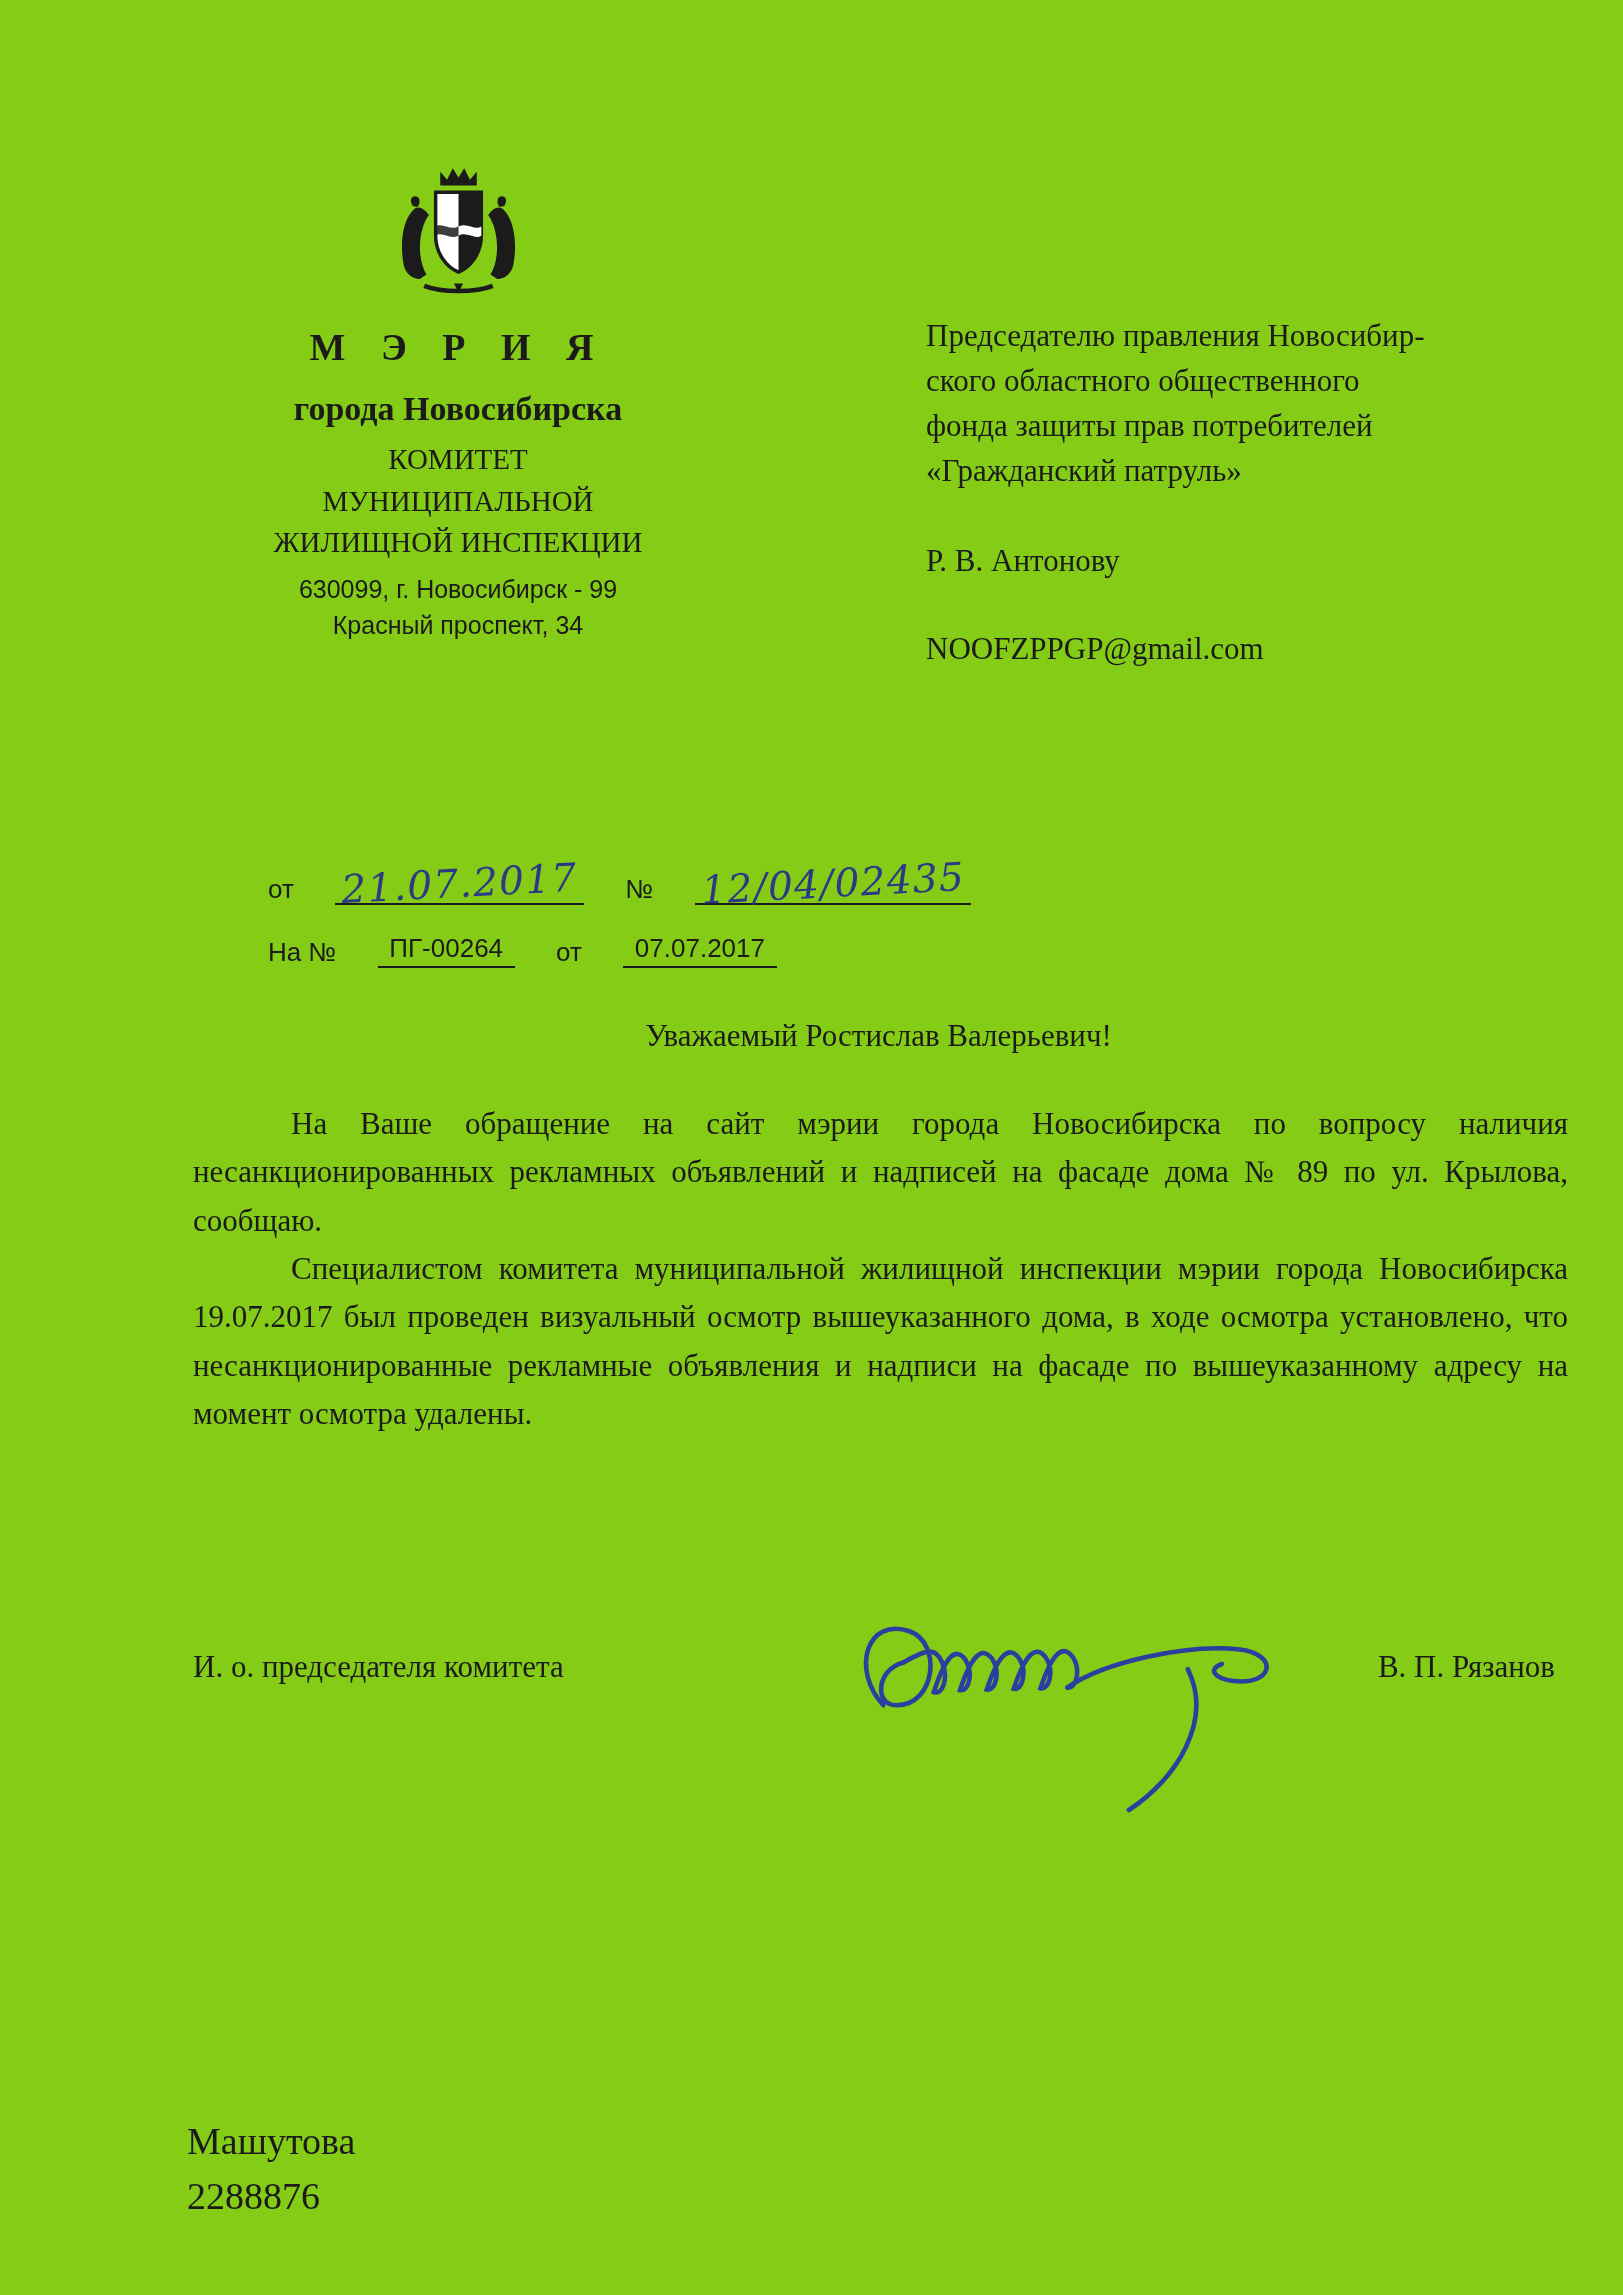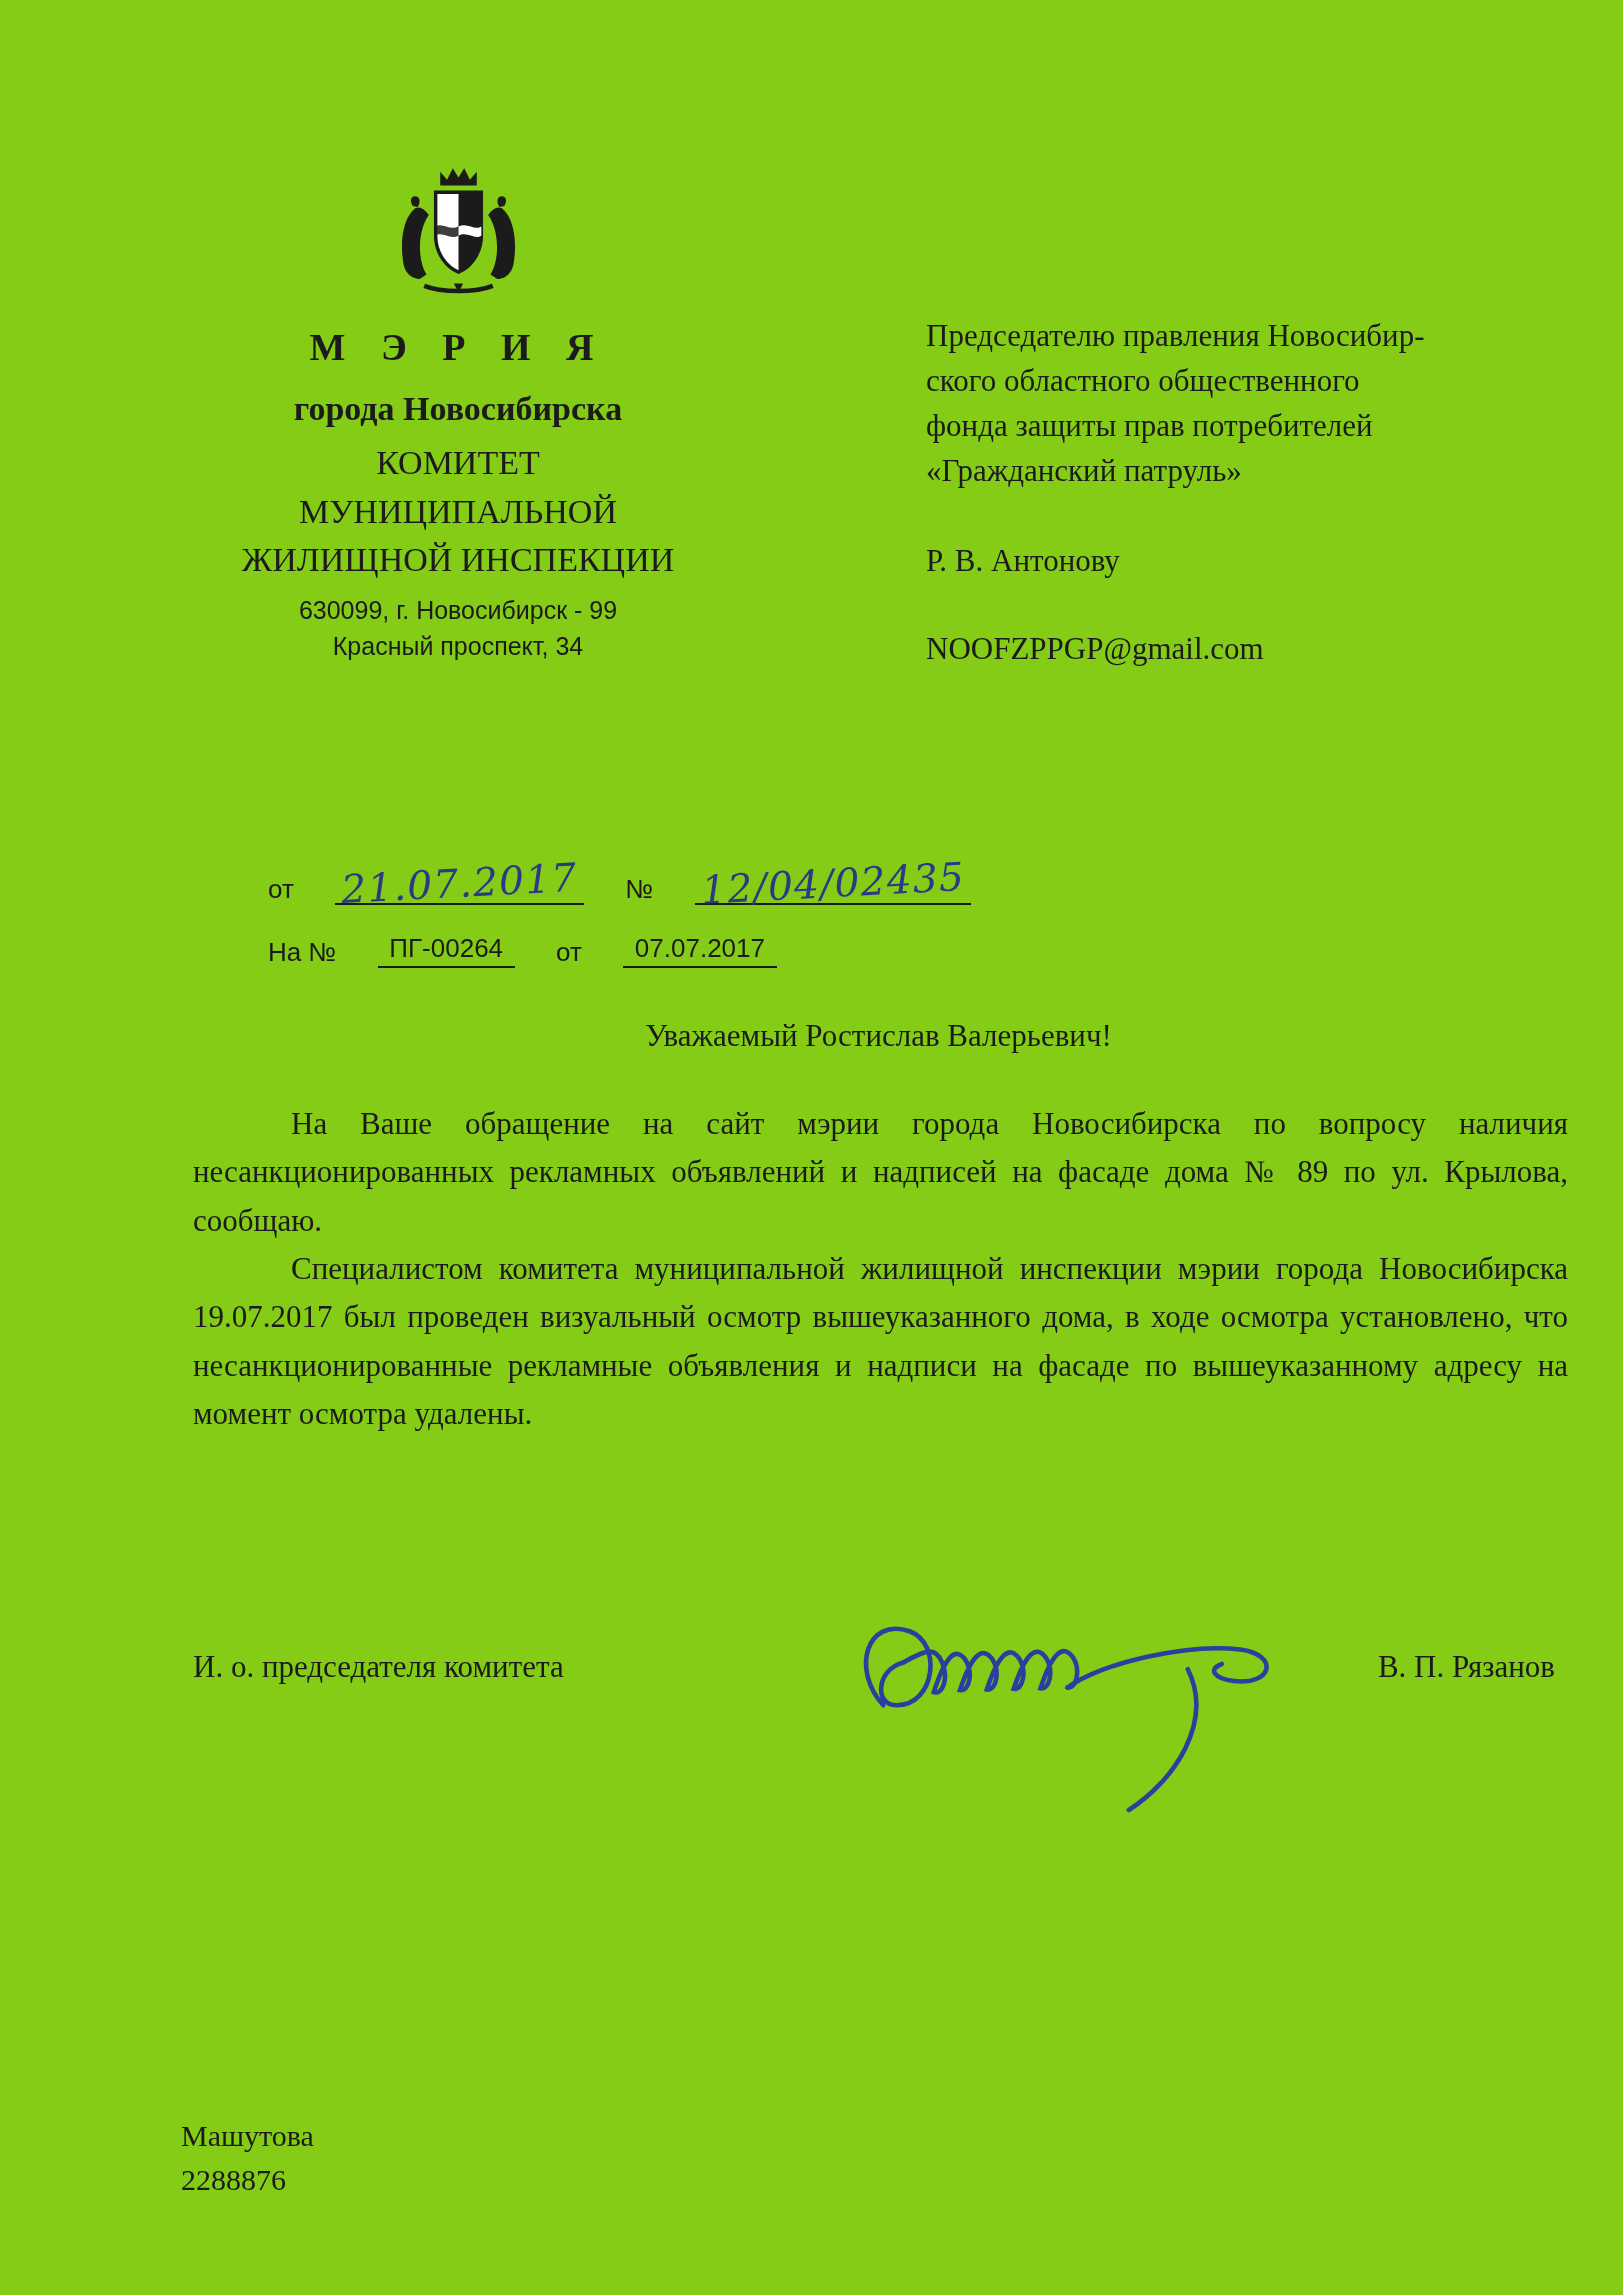--- a/index.html
+++ b/index.html
@@ -12,21 +12,21 @@
     overflow:hidden;
   }
   
   .letterhead{
     position:absolute;left:196px;top:164px;width:524px;
     text-align:center;
   }
   .crest{width:137px;height:141px;margin:0 auto 19.6px auto;display:block;}
   .org-name{font-weight:bold;font-size:38px;letter-spacing:13px;margin-top:3.9px;}
   .org-city{font-weight:bold;font-size:34px;margin-top:21px;}
-  .org-committee{font-size:34px;line-height:1.42;margin-top:11.8px;}
+  .org-committee{font-size:29px;line-height:1.42;margin-top:11.8px;}
   .org-address{font-family:"Liberation Sans", sans-serif;font-size:25px;line-height:1.42;margin-top:9.2px;}
   .ref-lines{
     position:absolute;left:268px;top:857px;
     font-family:"Liberation Sans", sans-serif;
     font-size:26px;white-space:nowrap;text-align:left;
   }
   .ref-row{margin-bottom:27.5px;display:flex;align-items:flex-end;gap:32px;}
   .u-slot{
     display:inline-block;border-bottom:2px solid #1b1b1b;
     text-align:center;margin:0 9.2px;padding:0 6.5px 1.3px 6.5px;
@@ -62,22 +62,22 @@
   .body-text p{margin:0;text-indent:98px;}
   
   .sig-row{
     position:absolute;left:193px;top:1623px;width:1375px;height:275px;
   }
   .sig-position{position:absolute;left:0;top:26px;font-size:31px;}
   .sig-name{position:absolute;right:13px;top:26px;font-size:31px;}
   .sig-scribble{position:absolute;left:628px;top:-52px;width:511px;height:275px;}
   
   .footer{
-    position:absolute;left:181px;top:2114px;
-    font-size:30px;line-height:1.45;
+    position:absolute;left:187px;top:2114px;
+    font-size:38px;line-height:1.45;
   }
   .footer span{display:block;}
 </style>
 </head>
 <body>
 
 <div class="page">
 
   <div class="letterhead">
 

